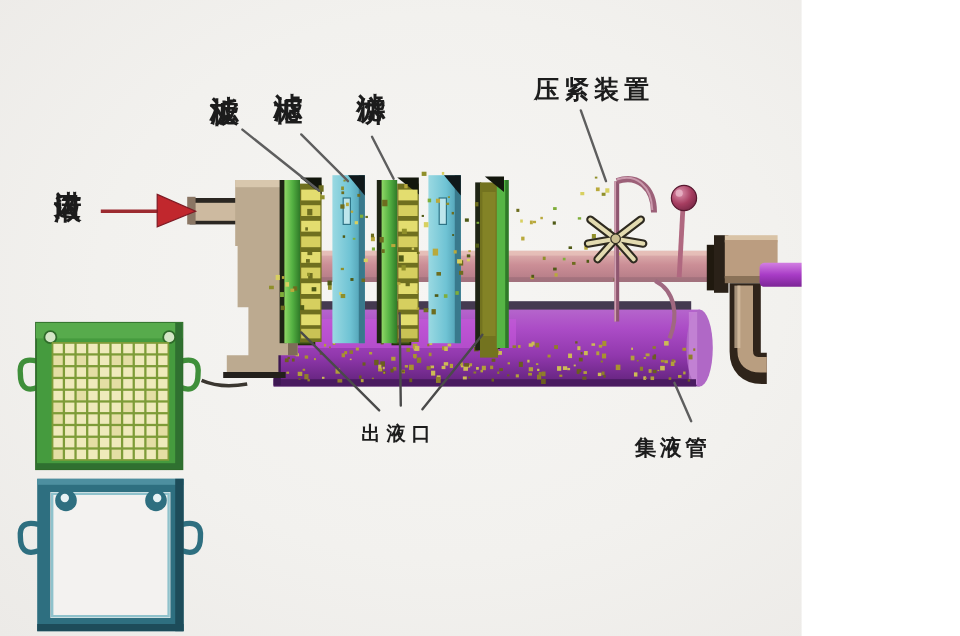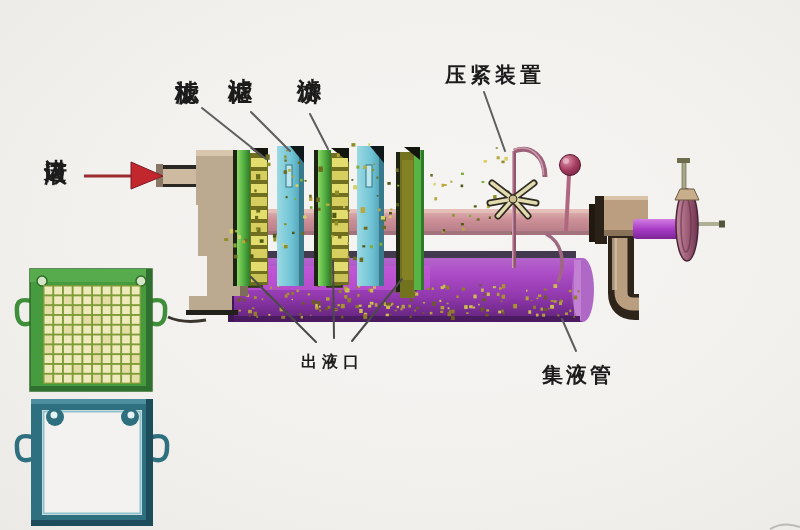--- a/index.html
+++ b/index.html
@@ -1,34 +1,34 @@
 <!DOCTYPE html>
 <html><head>
 <meta charset="utf-8">
 <style>
   html,body{margin:0;padding:0;}
   .stage{
-    position:relative;width:800px;height:530px;overflow:hidden;
+    position:relative;width:668px;height:530px;overflow:hidden;
     background:radial-gradient(ellipse at 55% 45%, #f6f5f3 0%, #f2f1ee 55%, #eceae7 100%);
     font-family:"DejaVu Sans","Liberation Sans",sans-serif;
   }
   .stage svg{position:absolute;left:0;top:0;}
   .label{
     position:absolute;color:#1c1c1c;font-weight:bold;
     font-family:"DejaVu Sans","Liberation Sans",sans-serif;
     white-space:nowrap; user-select:none;
   }
   .v-label{writing-mode:vertical-rl;text-orientation:upright;}
   .lbl-inlet    {left:41px;  top:140px; font-size:23px; letter-spacing:3px;}
   .lbl-plate    {left:171px; top:60px;  font-size:24px; letter-spacing:2px;}
   .lbl-frame    {left:224px; top:58px;  font-size:24px; letter-spacing:2px;}
   .lbl-cake     {left:293px; top:58px;  font-size:24px; letter-spacing:2px;}
   .lbl-press    {left:445px; top:61px;  font-size:21px; letter-spacing:4px;}
   .lbl-outlet   {left:301px; top:352px; font-size:16px; letter-spacing:5px;}
-  .lbl-collector{left:542px; top:361px; font-size:21px; letter-spacing:3px;}
+  .lbl-collector{left:529px; top:361px; font-size:18px; letter-spacing:3px;}
 </style>
 </head>
 <body>
 
 <div class="stage">
 
 <svg width="800" height="530" viewBox="0 0 800 530">
   <defs>
     <linearGradient id="gBeam" x1="0" y1="0" x2="0" y2="1">
       <stop offset="0" stop-color="#e0b6b2"></stop>

